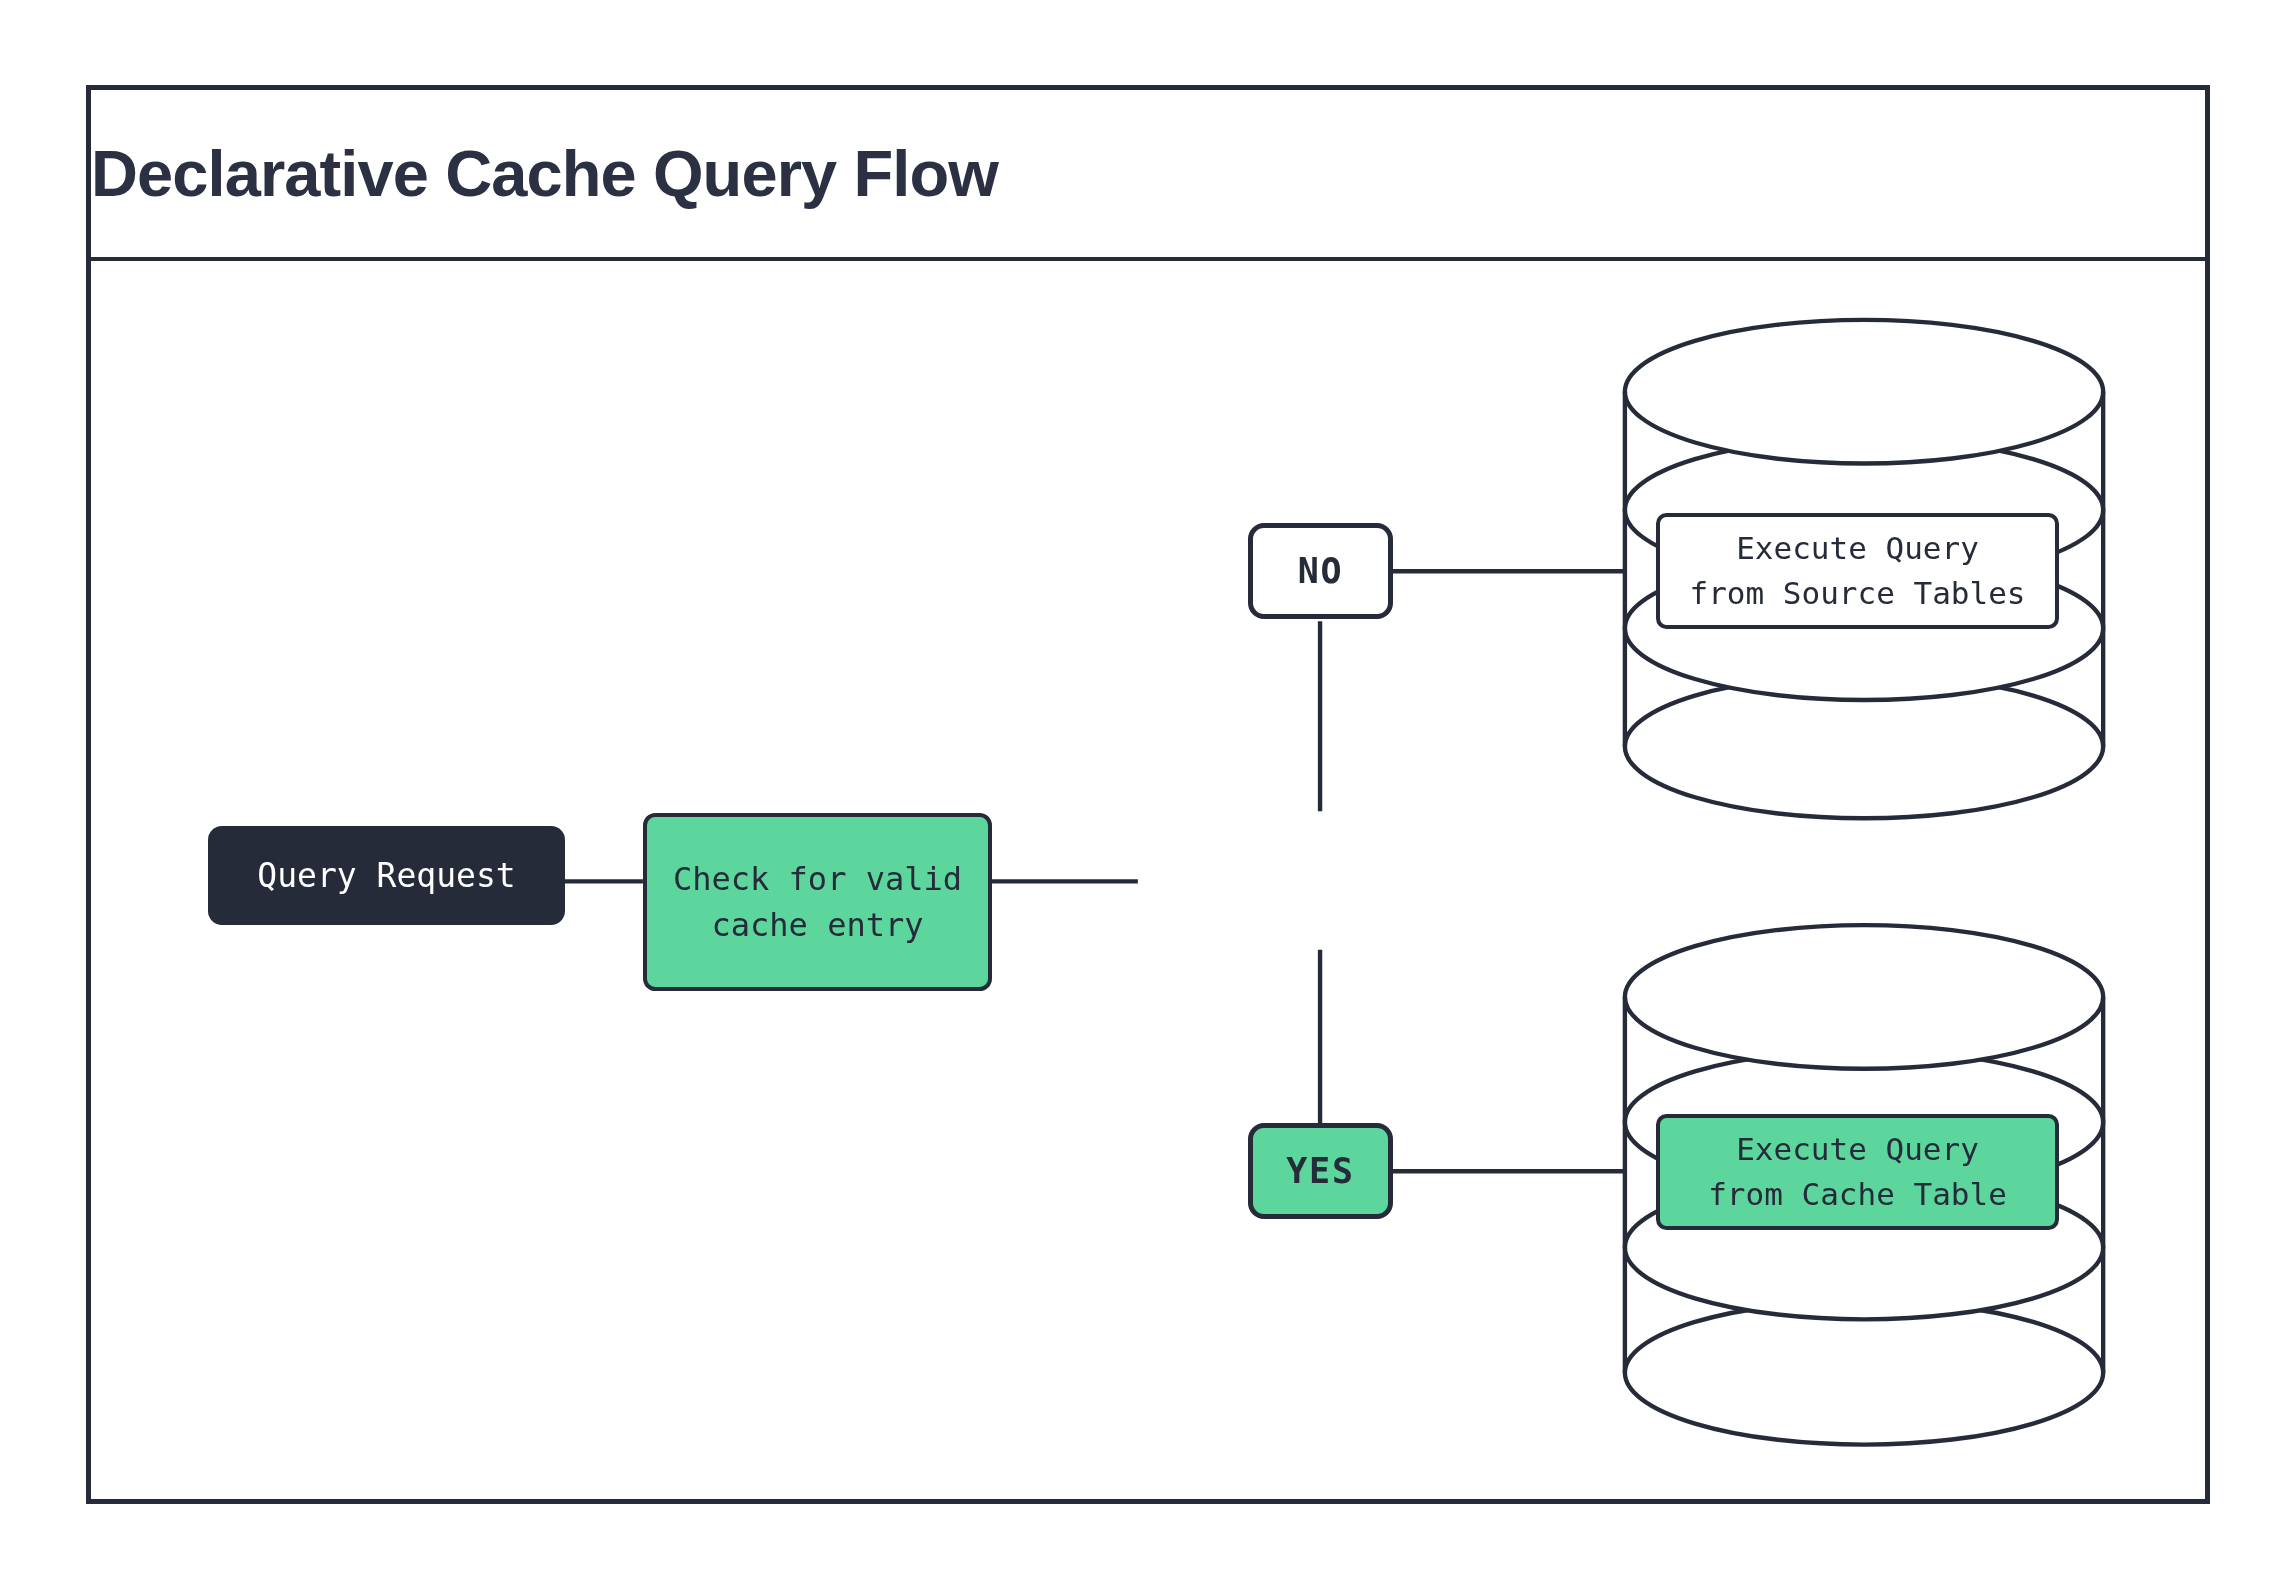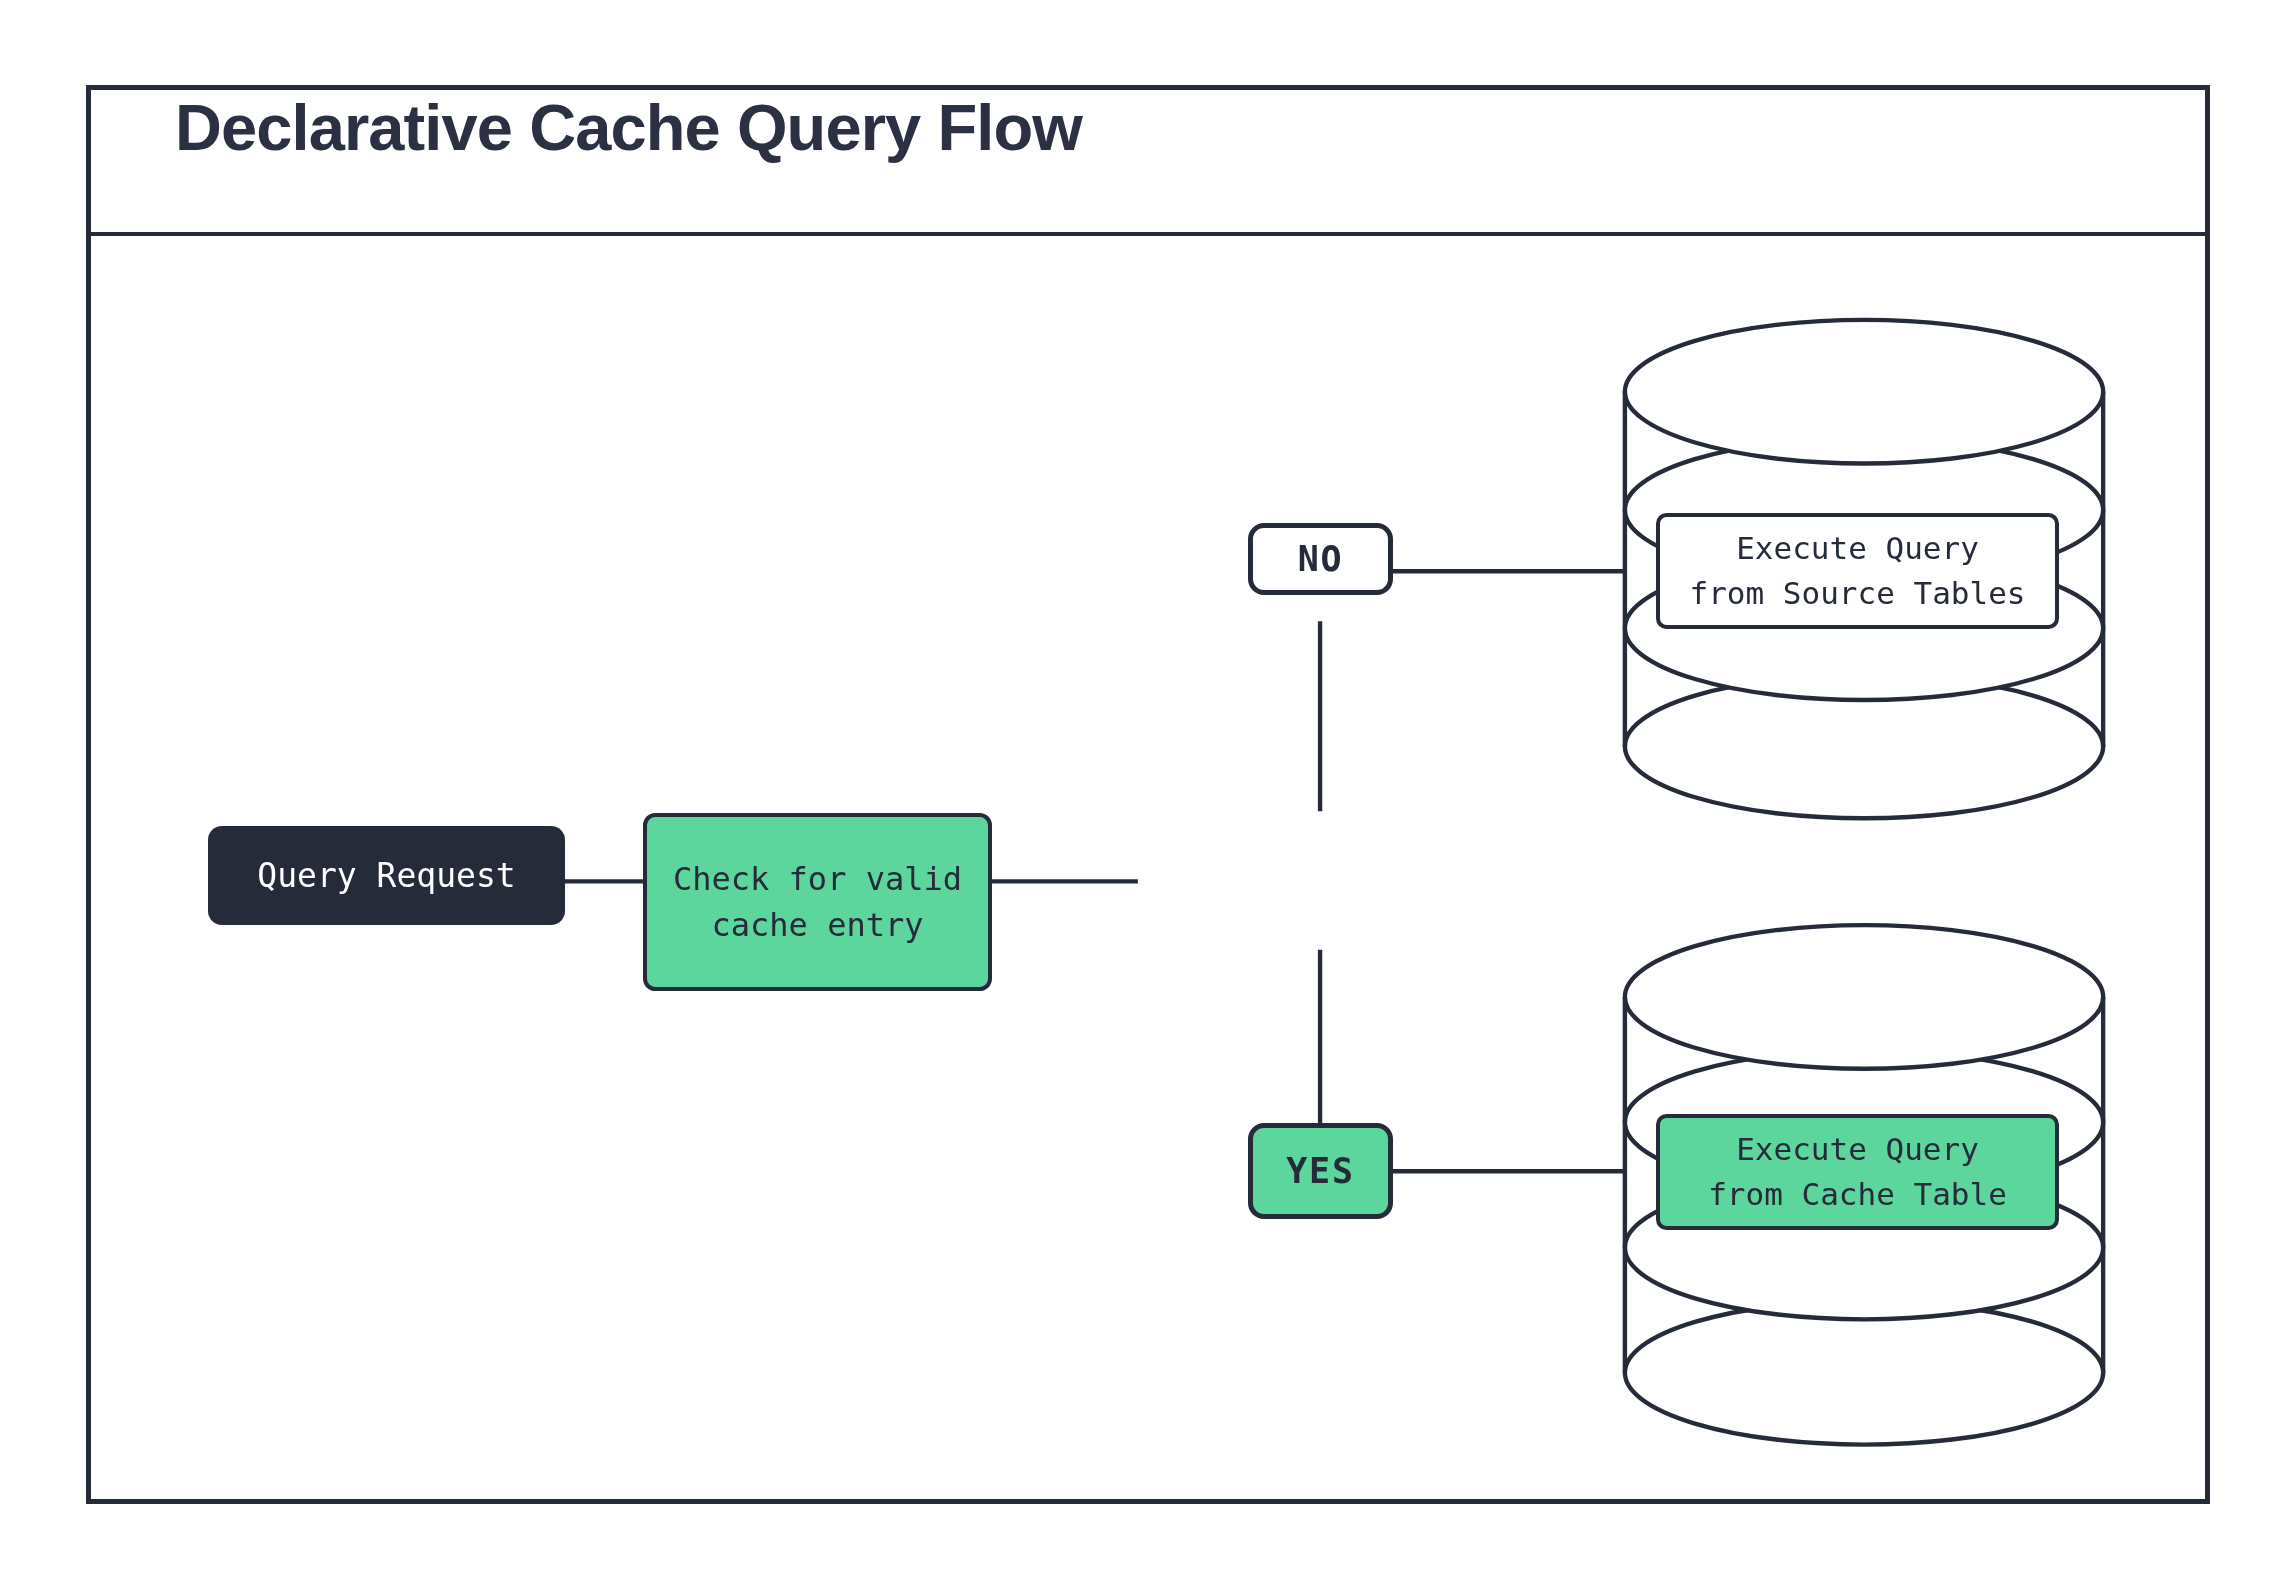--- a/index.html
+++ b/index.html
@@ -22,26 +22,25 @@
     position: absolute;
     left: 86px; top: 85px;
     width: 2124px; height: 1419px;
     border: 5.3px solid #262b3a;
     box-sizing: border-box;
     background: transparent;
   }
   .titlebar {
     position: absolute;
     left: 0; top: 0;
-    width: 100%; height: 146px;
+    width: 100%; height: 171px;
     border-bottom: 4.4px solid #262b3a;
     box-sizing: border-box;
     display: flex;
-    align-items: flex-start;
-    padding-left: 84px;
+    align-items: center;
   }
   .title-text {
     font-family: "Liberation Sans", sans-serif;
     font-weight: bold;
     font-size: 65px;
     letter-spacing: -0.9px;
     color: #2b3142;
   }
   
   .wires {
@@ -71,21 +70,21 @@
   }
   .n-check {
     left: 643px; top: 813px; width: 349px; height: 178px;
     border-radius: 12.3px; font-size: 32px;
   }
   .n-decision {
     left: 1138px; top: 811px; width: 364px; height: 138px;
     border-radius: 17.5px; font-size: 32px; color: #e8e9ec;
   }
   .n-no {
-    left: 1248px; top: 523px; width: 145px; height: 72px;
+    left: 1248px; top: 523px; width: 145px; height: 96px;
     border-radius: 16px; border-width: 5.3px;
     font-size: 35px; font-weight: bold; letter-spacing: 1.8px;
   }
   .n-yes {
     left: 1248px; top: 1123px; width: 145px; height: 96px;
     border-radius: 16px; border-width: 5.3px;
     font-size: 35px; font-weight: bold; letter-spacing: 1.8px;
   }
   .n-srclabel {
     left: 1656px; top: 513px; width: 403px; height: 116px;

